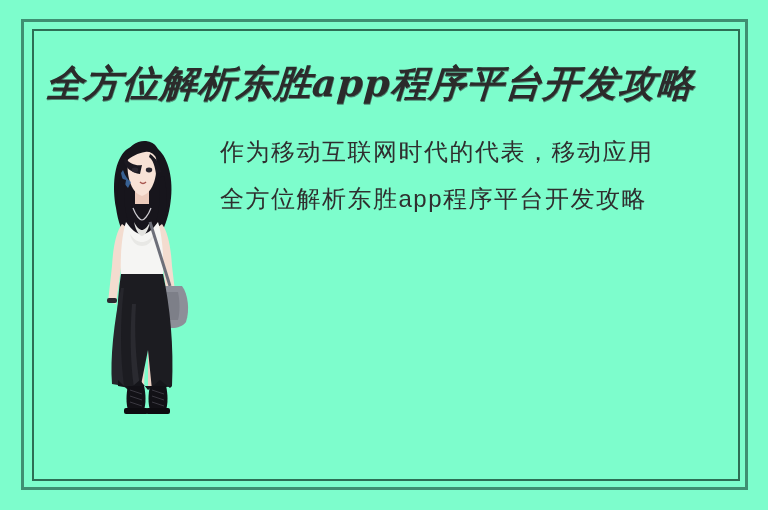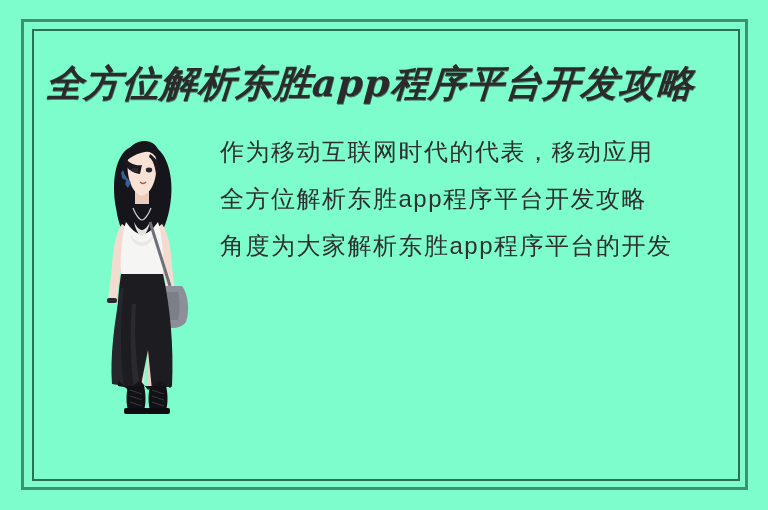--- a/index.html
+++ b/index.html
@@ -159,16 +159,15 @@
       <rect x="68" y="290" width="24" height="6" rx="2" fill="#0d0c10"></rect>
 
       <path d="M52 272 L64 276 M52 278 L64 282 M52 284 L64 288" stroke="#3a3840" stroke-width="1" fill="none"></path>
       <path d="M74 272 L86 276 M74 278 L86 282 M74 284 L86 288" stroke="#3a3840" stroke-width="1" fill="none"></path>
     </svg>
   </div>
 
   <div class="body-copy">
     <div class="body-line">作为移动互联网时代的代表，移动应用</div>
     <div class="body-line">全方位解析东胜app程序平台开发攻略</div>
-    <div class="body-line">角度为大家解析东胜app程序平台的开发</div>
   </div>
 
 </div>
 
 </body></html>

